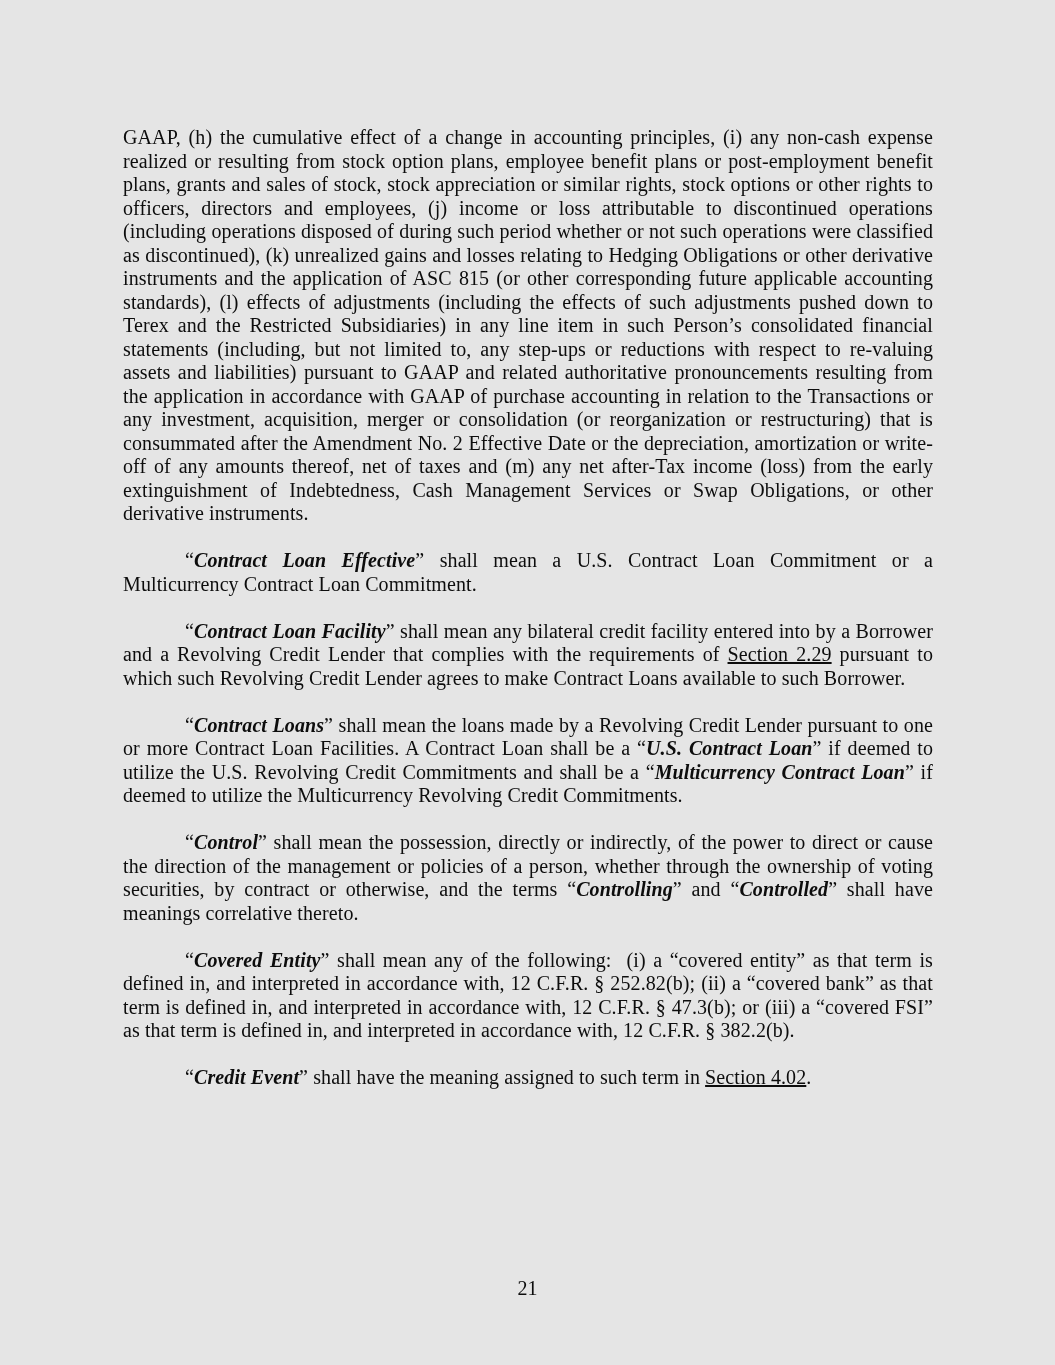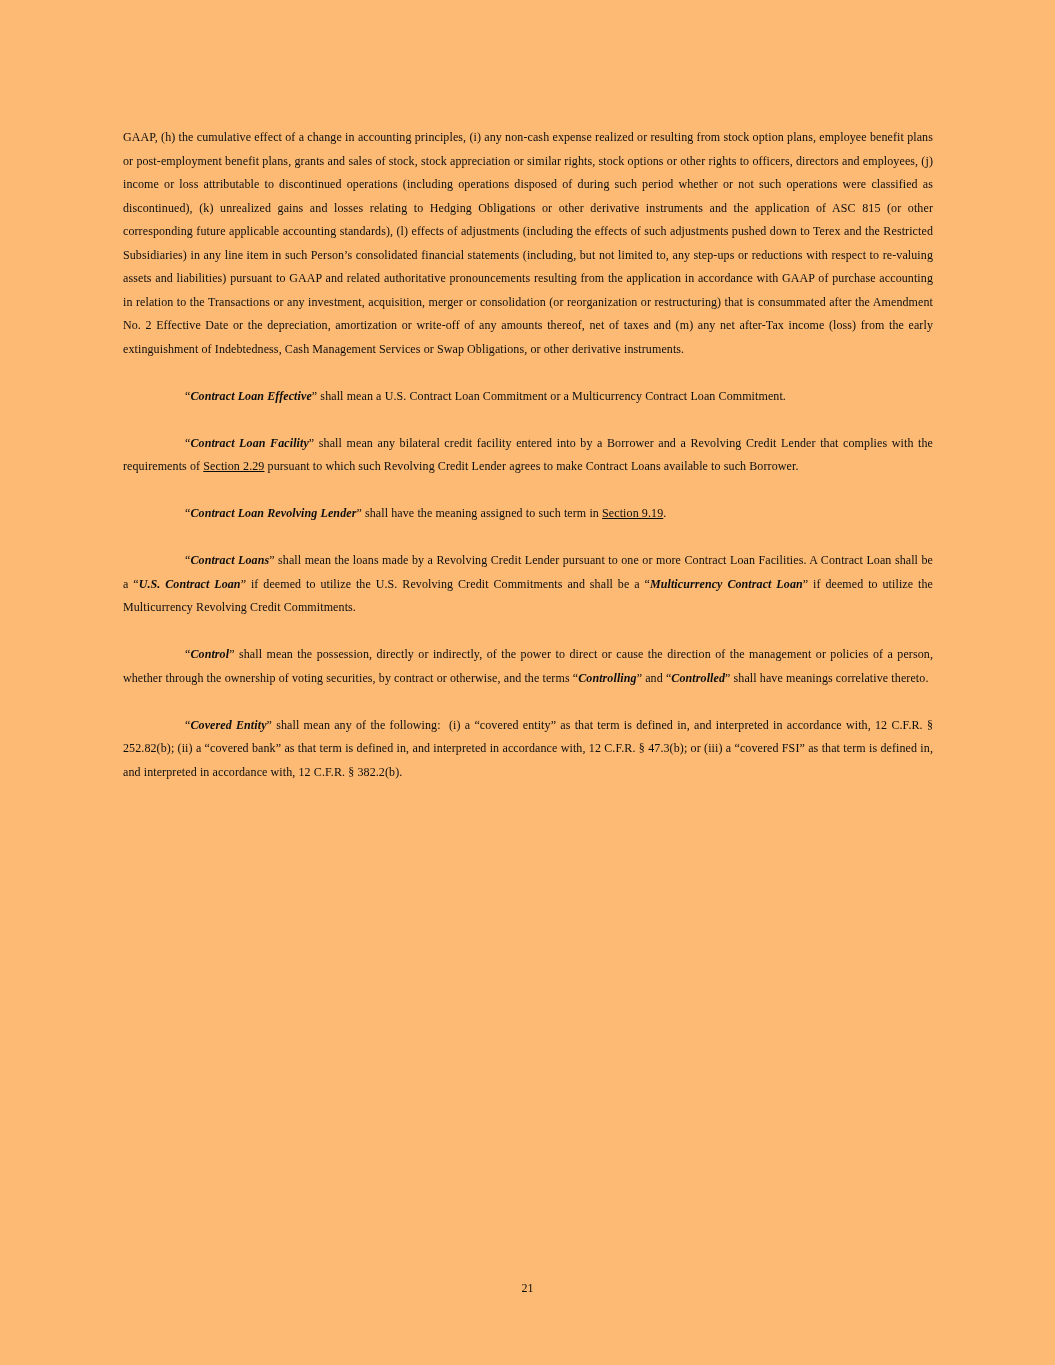--- a/index.html
+++ b/index.html
@@ -4,24 +4,24 @@
 <style>
   html, body {
     margin: 0;
     padding: 0;
     background: #ffffff;
   }
   .page {
     position: relative;
     width: 1055px;
     height: 1365px;
-    background: #fdba74;
+    background: #e5e5e5;
     color: #0d0d0d;
     font-family: "Liberation Serif", "DejaVu Serif", serif;
-    font-size: 12px;
+    font-size: 20px;
     overflow: hidden;
   }
   .doc-body {
     position: absolute;
     left: 123px;
     top: 126px;
     width: 810px;
   }
   p.para {
     margin: 0 0 23.5px 0;
@@ -52,19 +52,19 @@
   }
 </style>
 </head>
 <body>
 
 <div class="page">
   <div class="doc-body">
       <p class="para"><span>GAAP, (h) the cumulative effect of a change in accounting principles, (i) any non-cash expense realized or resulting from stock option plans, employee benefit plans or post-employment benefit plans, grants and sales of stock, stock appreciation or similar rights, stock options or other rights to officers, directors and employees, (j) income or loss attributable to discontinued operations (including operations disposed of during such period whether or not such operations were classified as discontinued), (k) unrealized gains and losses relating to Hedging Obligations or other derivative instruments and the application of ASC 815 (or other corresponding future applicable accounting standards), (l) effects of adjustments (including the effects of such adjustments pushed down to Terex and the Restricted Subsidiaries) in any line item in such Person’s consolidated financial statements (including, but not limited to, any step-ups or reductions with respect to re-valuing assets and liabilities) pursuant to GAAP and related authoritative pronouncements resulting from the application in accordance with GAAP of purchase accounting in relation to the Transactions or any investment, acquisition, merger or consolidation (or reorganization or restructuring) that is consummated after the Amendment No. 2 Effective Date or the depreciation, amortization or write-off of any amounts thereof, net of taxes and (m) any net after-Tax income (loss) from the early extinguishment of Indebtedness, Cash Management Services or Swap Obligations, or other derivative instruments.</span></p>
       <p class="para indent"><span>“</span><span class="term">Contract Loan Effective</span><span>” shall mean a U.S. Contract Loan Commitment or a Multicurrency Contract Loan Commitment.</span></p>
       <p class="para indent"><span>“</span><span class="term">Contract Loan Facility</span><span>” shall mean any bilateral credit facility entered into by a Borrower and a Revolving Credit Lender that complies with the requirements of </span><span class="link">Section 2.29</span><span> pursuant to which such Revolving Credit Lender agrees to make Contract Loans available to such Borrower.</span></p>
-      <p class="para indent"><span>“</span><span class="term">Contract Loan Revolving Lender</span><span>” shall have the meaning assigned to such term in </span><span class="link">Section 9.19</span><span>.</span></p>
       <p class="para indent"><span>“</span><span class="term">Contract Loans</span><span>” shall mean the loans made by a Revolving Credit Lender pursuant to one or more Contract Loan Facilities. A Contract Loan shall be a “</span><span class="term">U.S. Contract Loan</span><span>” if deemed to utilize the U.S. Revolving Credit Commitments and shall be a “</span><span class="term">Multicurrency Contract Loan</span><span>” if deemed to utilize the Multicurrency Revolving Credit Commitments.</span></p>
       <p class="para indent"><span>“</span><span class="term">Control</span><span>” shall mean the possession, directly or indirectly, of the power to direct or cause the direction of the management or policies of a person, whether through the ownership of voting securities, by contract or otherwise, and the terms “</span><span class="term">Controlling</span><span>” and “</span><span class="term">Controlled</span><span>” shall have meanings correlative thereto.</span></p>
       <p class="para indent"><span>“</span><span class="term">Covered Entity</span><span>” shall mean any of the following:&nbsp; (i) a “covered entity” as that term is defined in, and interpreted in accordance with, 12 C.F.R. § 252.82(b); (ii) a “covered bank” as that term is defined in, and interpreted in accordance with, 12 C.F.R. § 47.3(b); or (iii) a “covered FSI” as that term is defined in, and interpreted in accordance with, 12 C.F.R. § 382.2(b).</span></p>
+      <p class="para indent"><span>“</span><span class="term">Credit Event</span><span>” shall have the meaning assigned to such term in </span><span class="link">Section 4.02</span><span>.</span></p>
     </div>
   <div class="page-number">21</div>
 </div>
 
 </body></html>

